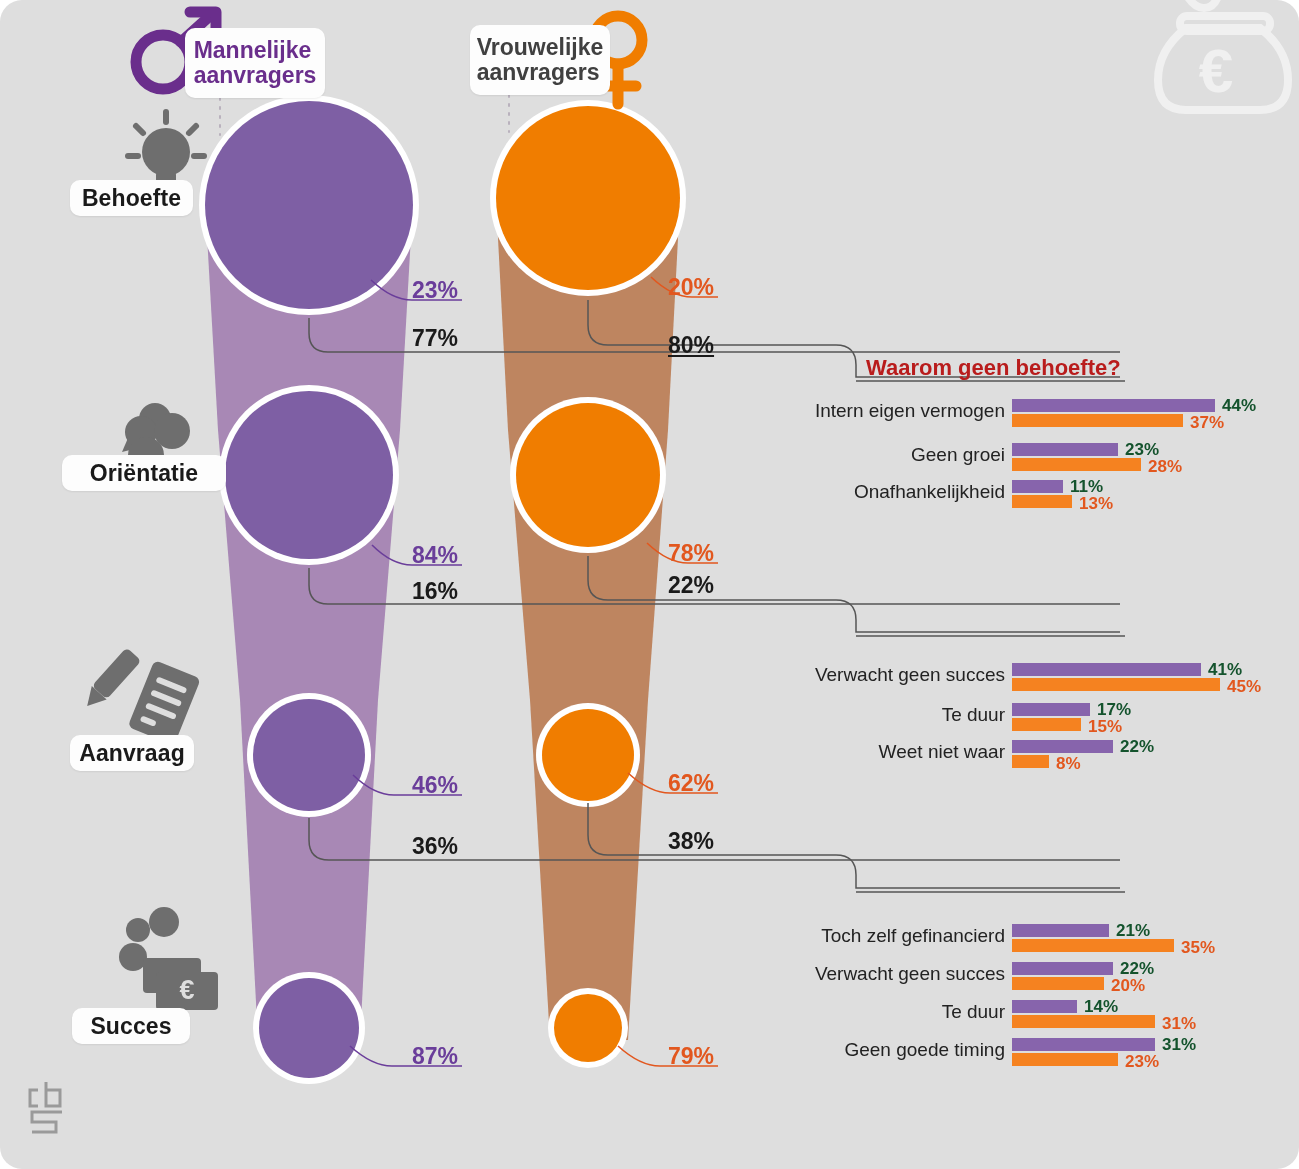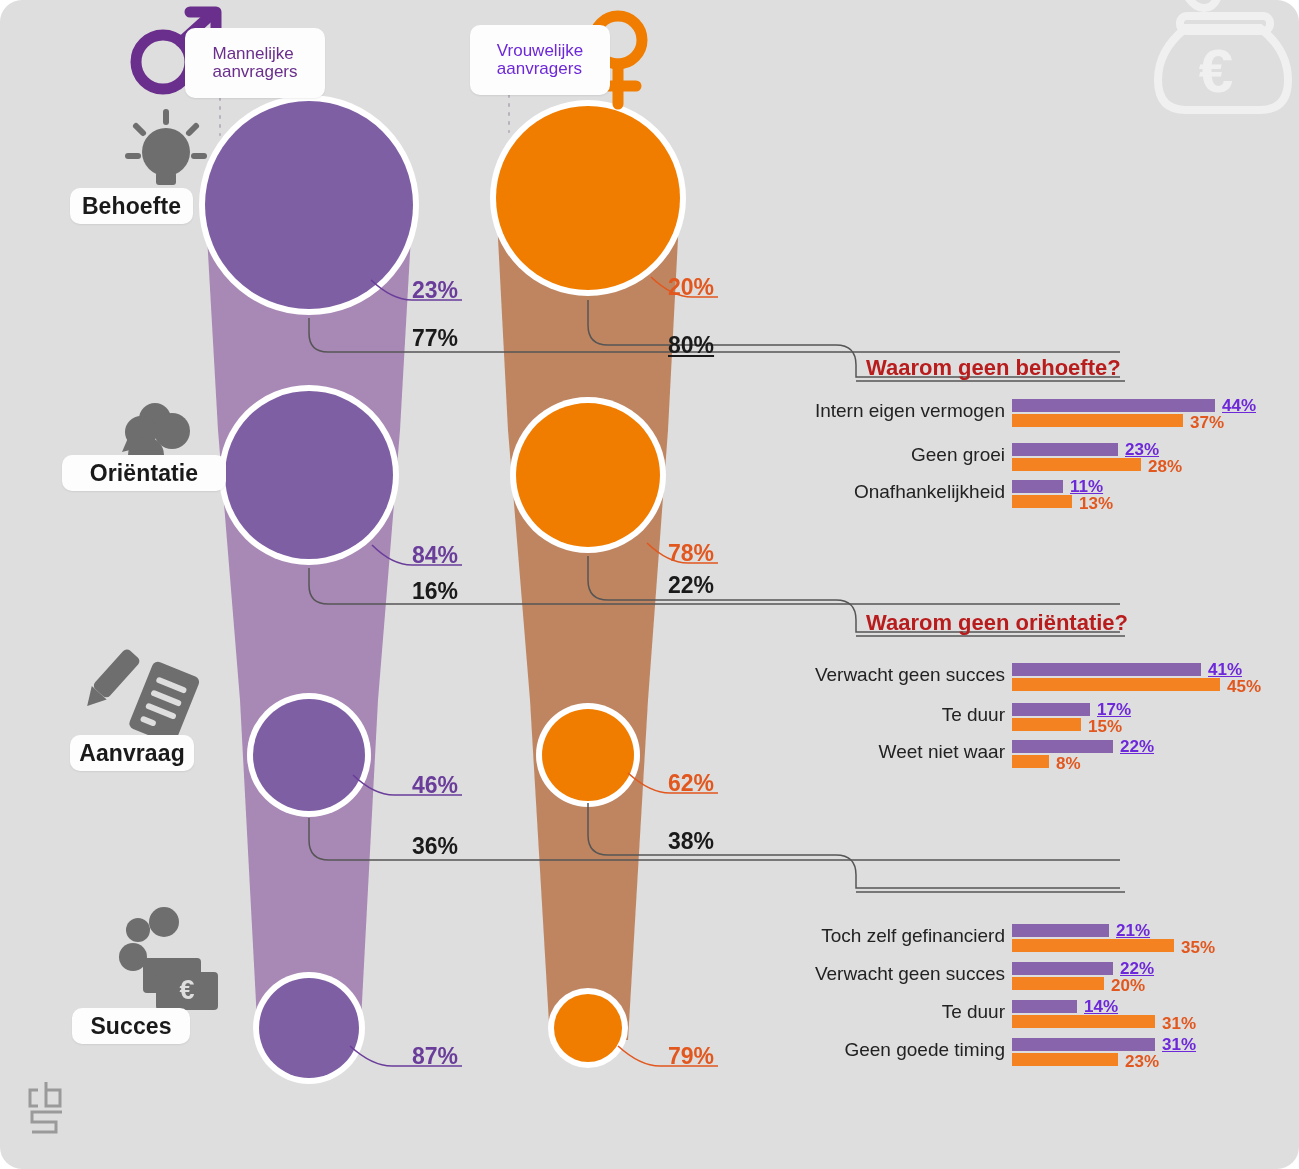--- a/index.html
+++ b/index.html
@@ -10,33 +10,33 @@
   }
   #svgroot{position:absolute;left:0;top:0;width:1299px;height:1169px;}
 
   
   .pill{
     position:absolute;background:#fdfdfd;border-radius:10px;
     display:flex;align-items:center;justify-content:center;
     box-shadow:0 1px 2px rgba(0,0,0,.07);
   }
   .pill-stage{font-size:23px;font-weight:bold;color:#1a1a1a;letter-spacing:.1px;}
-  .pill-gender{font-size:17px;font-weight:normal;line-height:1.08;text-align:left;padding:7px 14px;}
+  .pill-gender{font-size:23px;font-weight:bold;line-height:1.08;text-align:left;padding:7px 14px;}
   .male-txt{color:#6a2e8c;}
-  .female-txt{color:#6d28d9;}
+  .female-txt{color:#404040;}
 
   .pct-side{position:absolute;font-size:23px;font-weight:bold;}
   .pct-m{color:#6a3d9a;}
   .pct-f{color:#e2571e;}
   .pct-mid{position:absolute;font-size:23px;font-weight:bold;color:#1a1a1a;}
 
   .sect-title{position:absolute;font-size:22px;font-weight:bold;color:#b91c1c;white-space:nowrap;}
   .bar-cat{position:absolute;font-size:19px;color:#222;text-align:right;white-space:nowrap;}
   .bar-val{position:absolute;font-size:17px;font-weight:bold;white-space:nowrap;}
-  .bar-val.m{color:#6d28d9;text-decoration:underline;}
+  .bar-val.m{color:#14532d;}
   .bar-val.f{color:#e2571e;}
   .bar{position:absolute;height:13px;}
   .bar.m{background:#8764ac;}
   .bar.f{background:#f58220;}
 </style>
 </head>
 <body>
 
 <div id="canvas">
 
@@ -199,21 +199,21 @@
     </div>
   </div>
 
   <div class="pill" style="left:470px;top:25px;width:140px;height:70px;">
     <div class="pill-gender female-txt">
       <span>Vrouwelijke</span><br>
       <span>aanvragers</span>
     </div>
   </div>
 
-  <div class="pill" style="left:70px;top:180px;width:123px;height:36px;margin-top:8px;">
+  <div class="pill" style="left:70px;top:180px;width:123px;height:36px;">
     <span class="pill-stage">Behoefte</span>
   </div>
   <div class="pill" style="left:62px;top:455px;width:164px;height:36px;">
     <span class="pill-stage">Oriëntatie</span>
   </div>
   <div class="pill" style="left:70px;top:735px;width:124px;height:36px;">
     <span class="pill-stage">Aanvraag</span>
   </div>
   <div class="pill" style="left:72px;top:1008px;width:118px;height:36px;">
     <span class="pill-stage">Succes</span>
@@ -249,21 +249,20 @@
   <div class="bar-val m" style="left:1125px;top:440px;">23%</div>
   <div class="bar f" style="left:1012px;top:458px;width:129px;"></div>
   <div class="bar-val f" style="left:1148px;top:457px;">28%</div>
 
   <div class="bar-cat" style="left:760px;top:481px;width:245px;">Onafhankelijkheid</div>
   <div class="bar m" style="left:1012px;top:480px;width:51px;"></div>
   <div class="bar-val m" style="left:1070px;top:477px;">11%</div>
   <div class="bar f" style="left:1012px;top:495px;width:60px;"></div>
   <div class="bar-val f" style="left:1079px;top:494px;">13%</div>
 
-  <div class="sect-title" style="left:866px;top:610px;">Waarom geen oriëntatie?</div>
 
   <div class="bar-cat" style="left:760px;top:664px;width:245px;">Verwacht geen succes</div>
   <div class="bar m" style="left:1012px;top:663px;width:189px;"></div>
   <div class="bar-val m" style="left:1208px;top:660px;">41%</div>
   <div class="bar f" style="left:1012px;top:678px;width:208px;"></div>
   <div class="bar-val f" style="left:1227px;top:677px;">45%</div>
 
   <div class="bar-cat" style="left:760px;top:704px;width:245px;">Te duur</div>
   <div class="bar m" style="left:1012px;top:703px;width:78px;"></div>
   <div class="bar-val m" style="left:1097px;top:700px;">17%</div>

